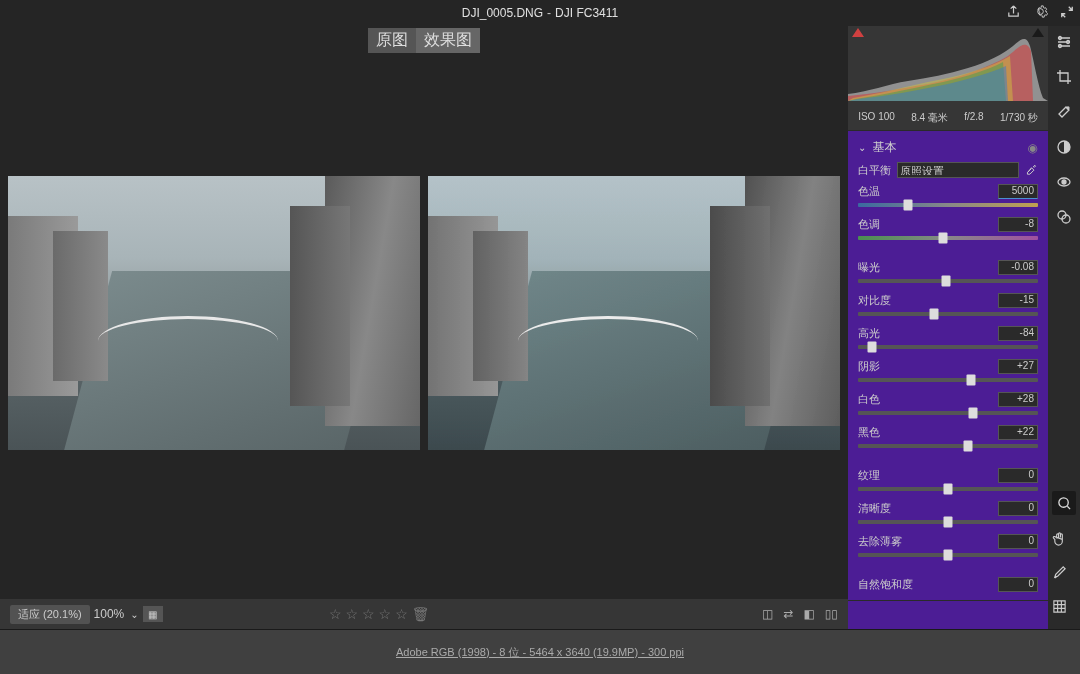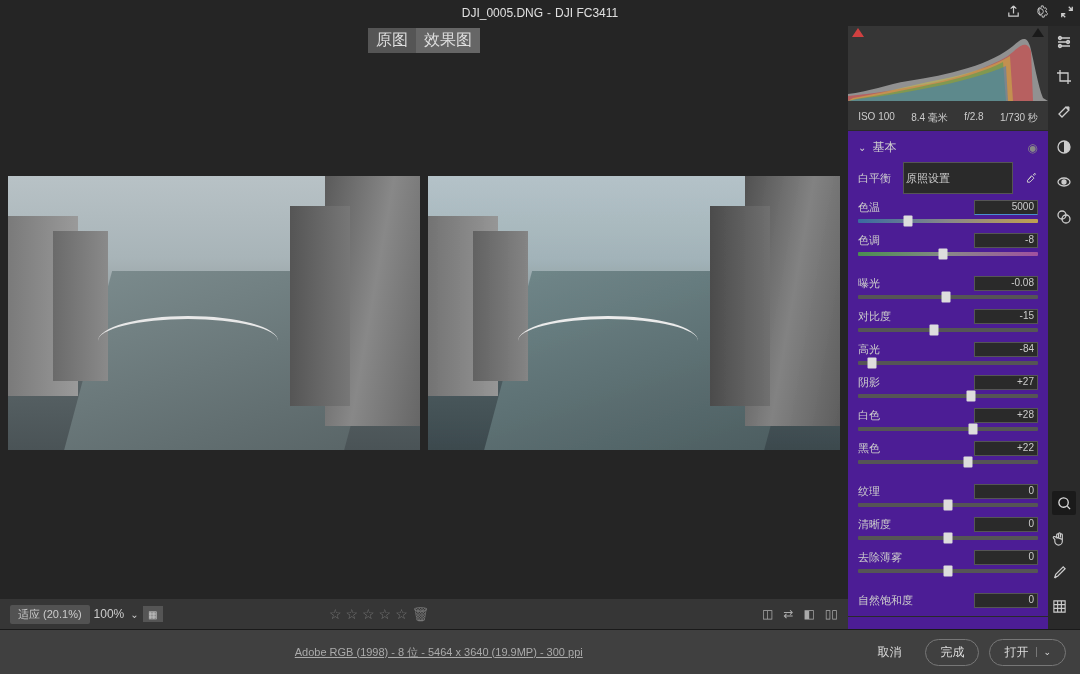--- a/index.html
+++ b/index.html
@@ -46,26 +46,26 @@
 .sec-header .btns{display:flex;gap:6px}
 .sec-header .btns span{font-size:11px;color:#bbb;cursor:pointer}
 .sec-header .btns span.boxed{border:1px solid #555;padding:0 4px;border-radius:2px;background:#444}
 .profile-row{display:flex;align-items:center;gap:6px;font-size:11px;padding:4px 0}
 .profile-row select{flex:1;background:#2a2a2a;border:1px solid #555;color:#ccc;font-size:11px;padding:2px;height:20px}
 .profile-row .grid-ic{font-size:11px;color:#aaa;cursor:pointer}
 .collapse-sec{padding:8px 10px 4px;border-bottom:1px solid #2a2a2a}
 .collapse-head{display:flex;align-items:center;gap:6px;font-size:12px}
 .collapse-head .caret{font-size:10px}
 .collapse-head .eye{margin-left:auto;font-size:12px;color:#888;cursor:pointer}
-.wb-row{display:flex;align-items:center;gap:12px;font-size:11px;padding:6px 0 4px}
-.wb-row select{flex:1;background:#2a2a2a;border:1px solid #555;color:#ccc;font-size:11px;padding:2px;height:32px}
+.wb-row{display:flex;align-items:center;gap:6px;font-size:11px;padding:6px 0 4px}
+.wb-row select{flex:1;background:#2a2a2a;border:1px solid #555;color:#ccc;font-size:11px;padding:2px;height:16px}
 .wb-row .eyedrop{cursor:pointer;color:#aaa;font-size:13px}
 .slider-row{padding:2px 0}
 .slider-head{display:flex;justify-content:space-between;font-size:11px;color:#ccc;margin-bottom:2px}
-.slider-head .val{background:#2a2a2a;border:1px solid #555;width:64px;text-align:right;padding:0 3px;font-size:10px}
+.slider-head .val{background:#2a2a2a;border:1px solid #555;width:40px;text-align:right;padding:0 3px;font-size:10px}
 .slider-head .val.hl{border-bottom:1px solid #4a90d0}
 .slider-track{height:4px;background:#555;position:relative;border-radius:1px;margin:4px 0 6px}
 .slider-track.temp{background:linear-gradient(90deg,#3a6aa0,#888,#c0a050)}
 .slider-track.tint{background:linear-gradient(90deg,#4a9050,#888,#a050a0)}
 .slider-thumb{position:absolute;top:50%;transform:translate(-50%,-50%);width:9px;height:11px;background:#ddd;border-radius:1px;cursor:pointer}
 .gap{height:10px}
 .rtools{width:32px;background:#2a2a2a;display:flex;flex-direction:column;align-items:center;padding-top:8px;gap:16px}
 .rtools span{color:#aaa;cursor:pointer;font-size:15px}
 .rtools span.active{color:#ddd;background:#1a1a1a;width:24px;height:24px;display:flex;align-items:center;justify-content:center;border-radius:2px}
 .rtools .spacer{flex:1}
@@ -346,18 +346,13 @@
           </svg></span>
       <span><svg width="15" height="15" viewBox="0 0 16 16" fill="none" stroke="#ccc" stroke-width="1.2">
             <path d="M2 2h12v12H2zM6 2v12M10 2v12M2 6h12M2 10h12"></path>
           </svg></span>
     </div>
   </div>
 </div>
 
 <div class="bottombar">
   <span class="metadata">Adobe RGB (1998) - 8 位 - 5464 x 3640 (19.9MP) - 300 ppi</span>
-  <div class="actions">
-    <span class="btn">取消</span>
-    <span class="btn pill">完成</span>
-    <span class="btn pill open">打开</span>
-  </div>
 </div>
 
 </body></html>

